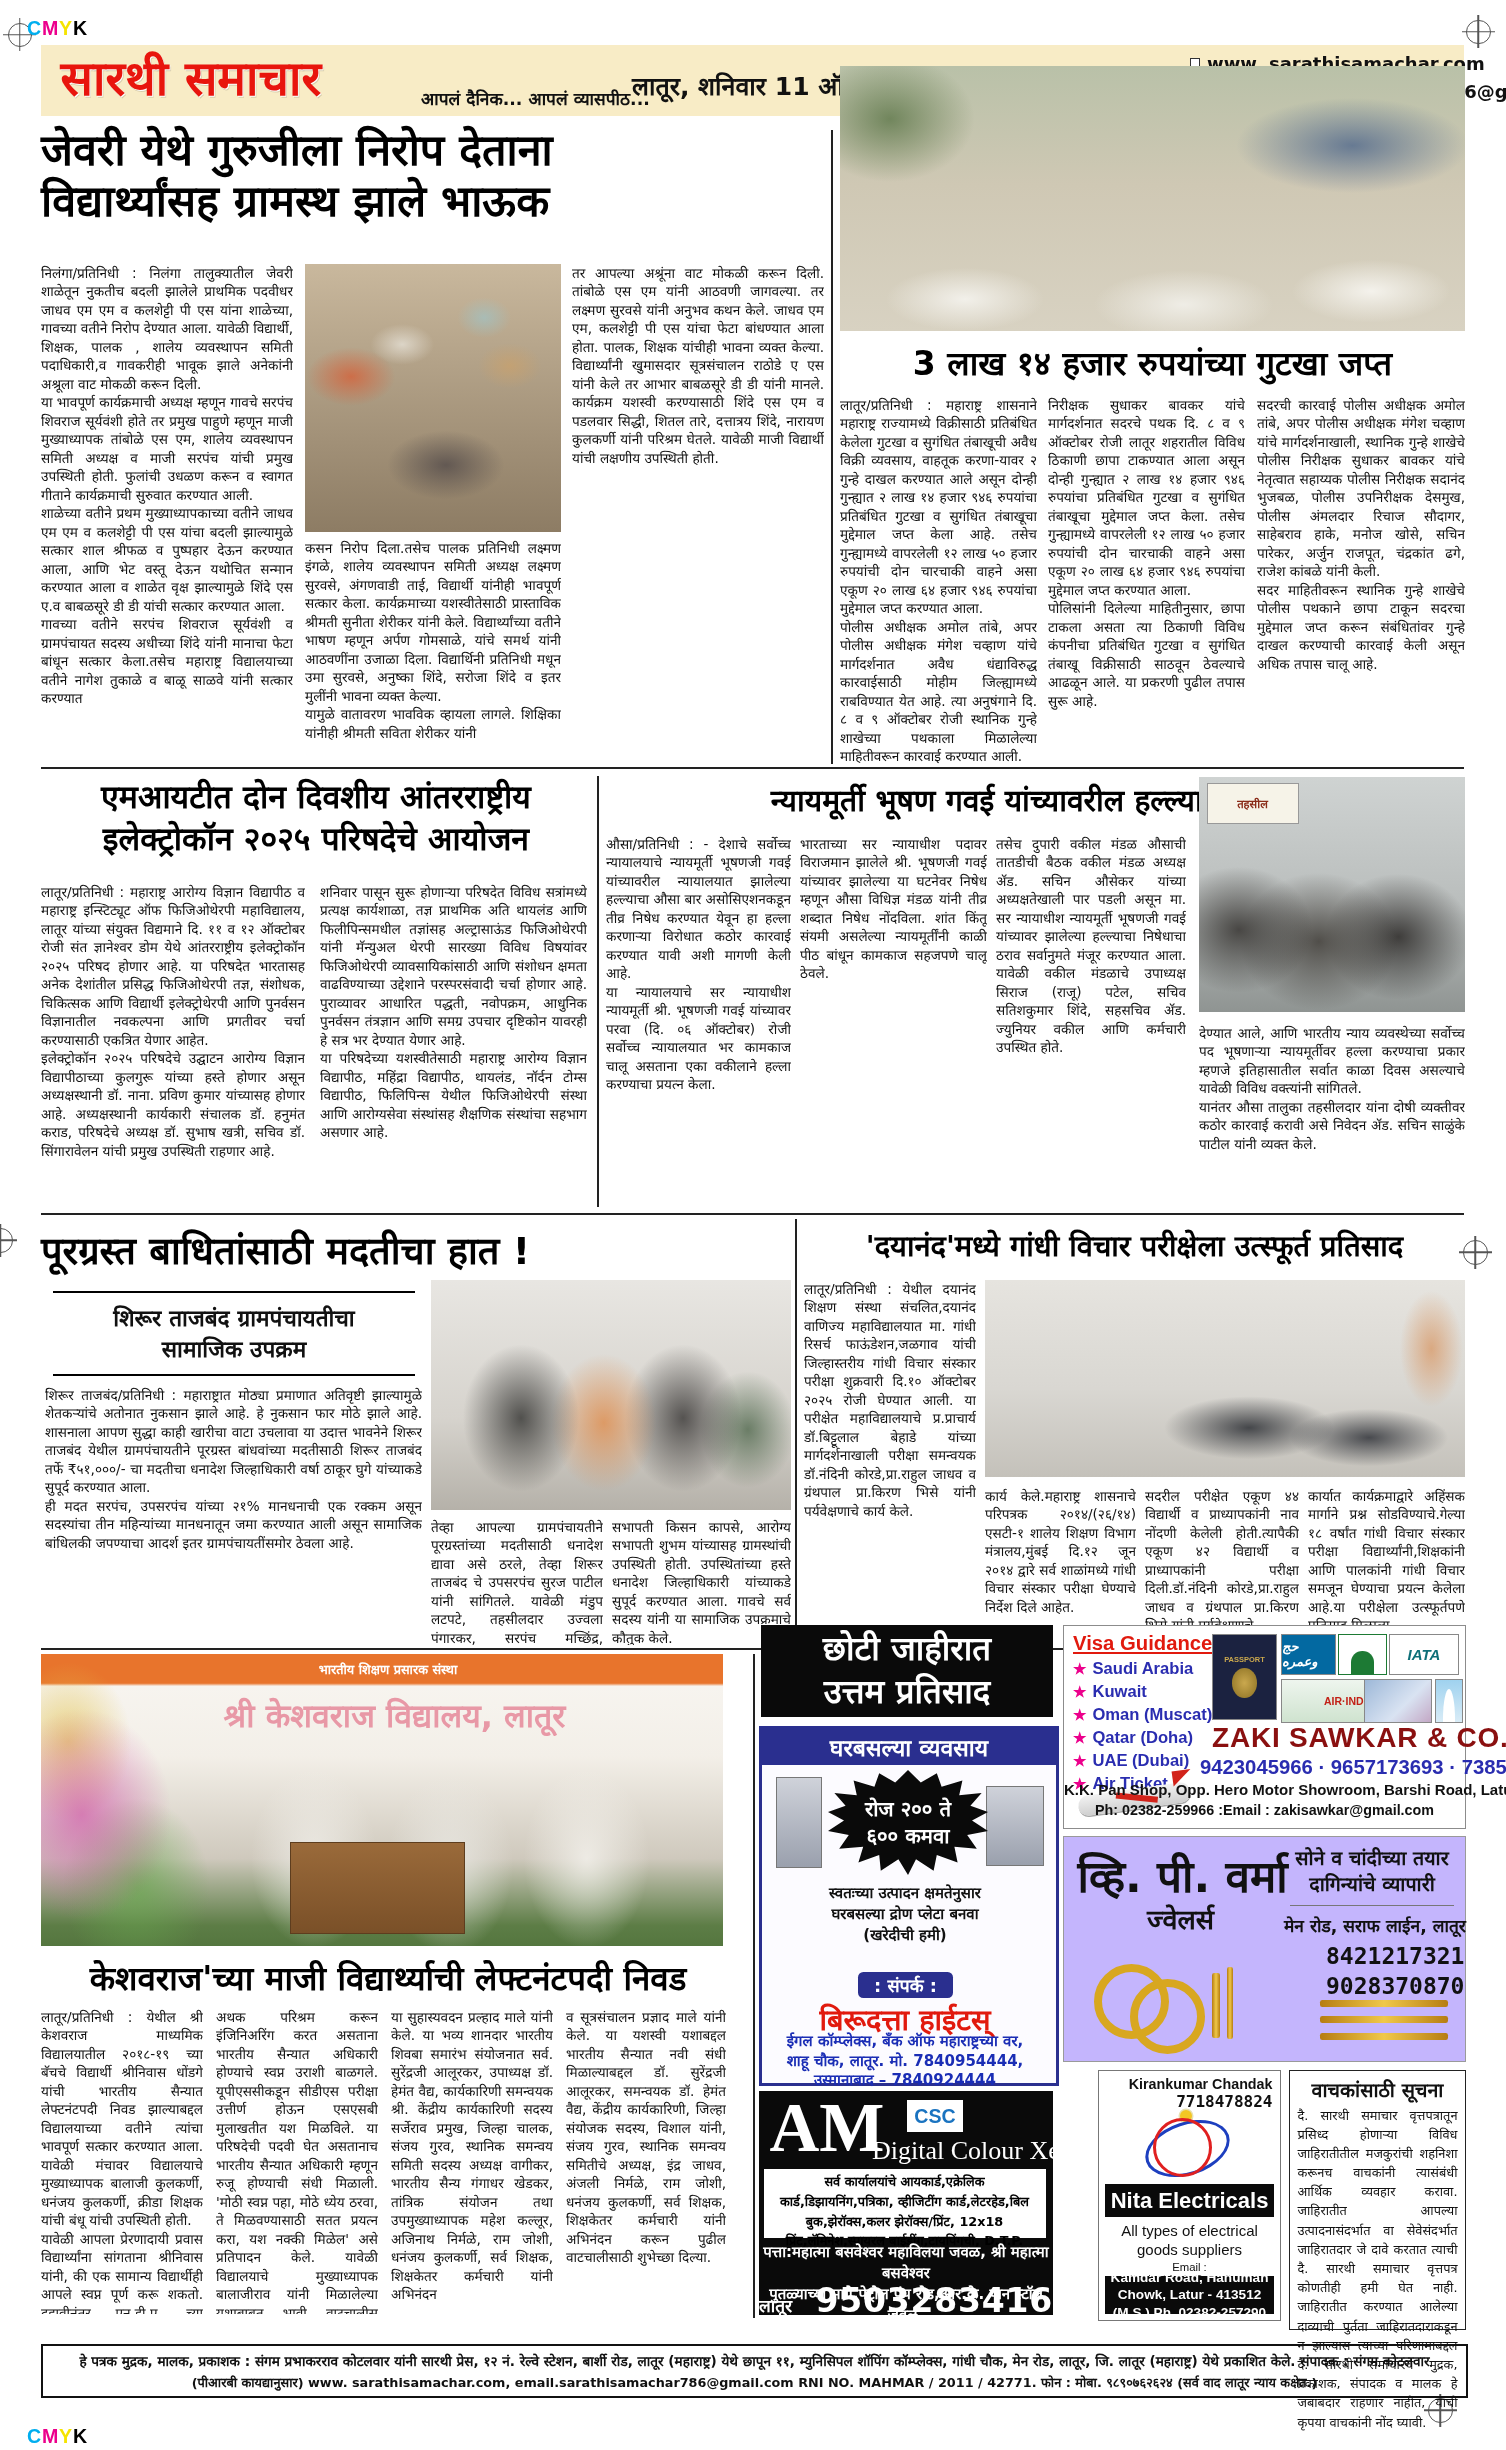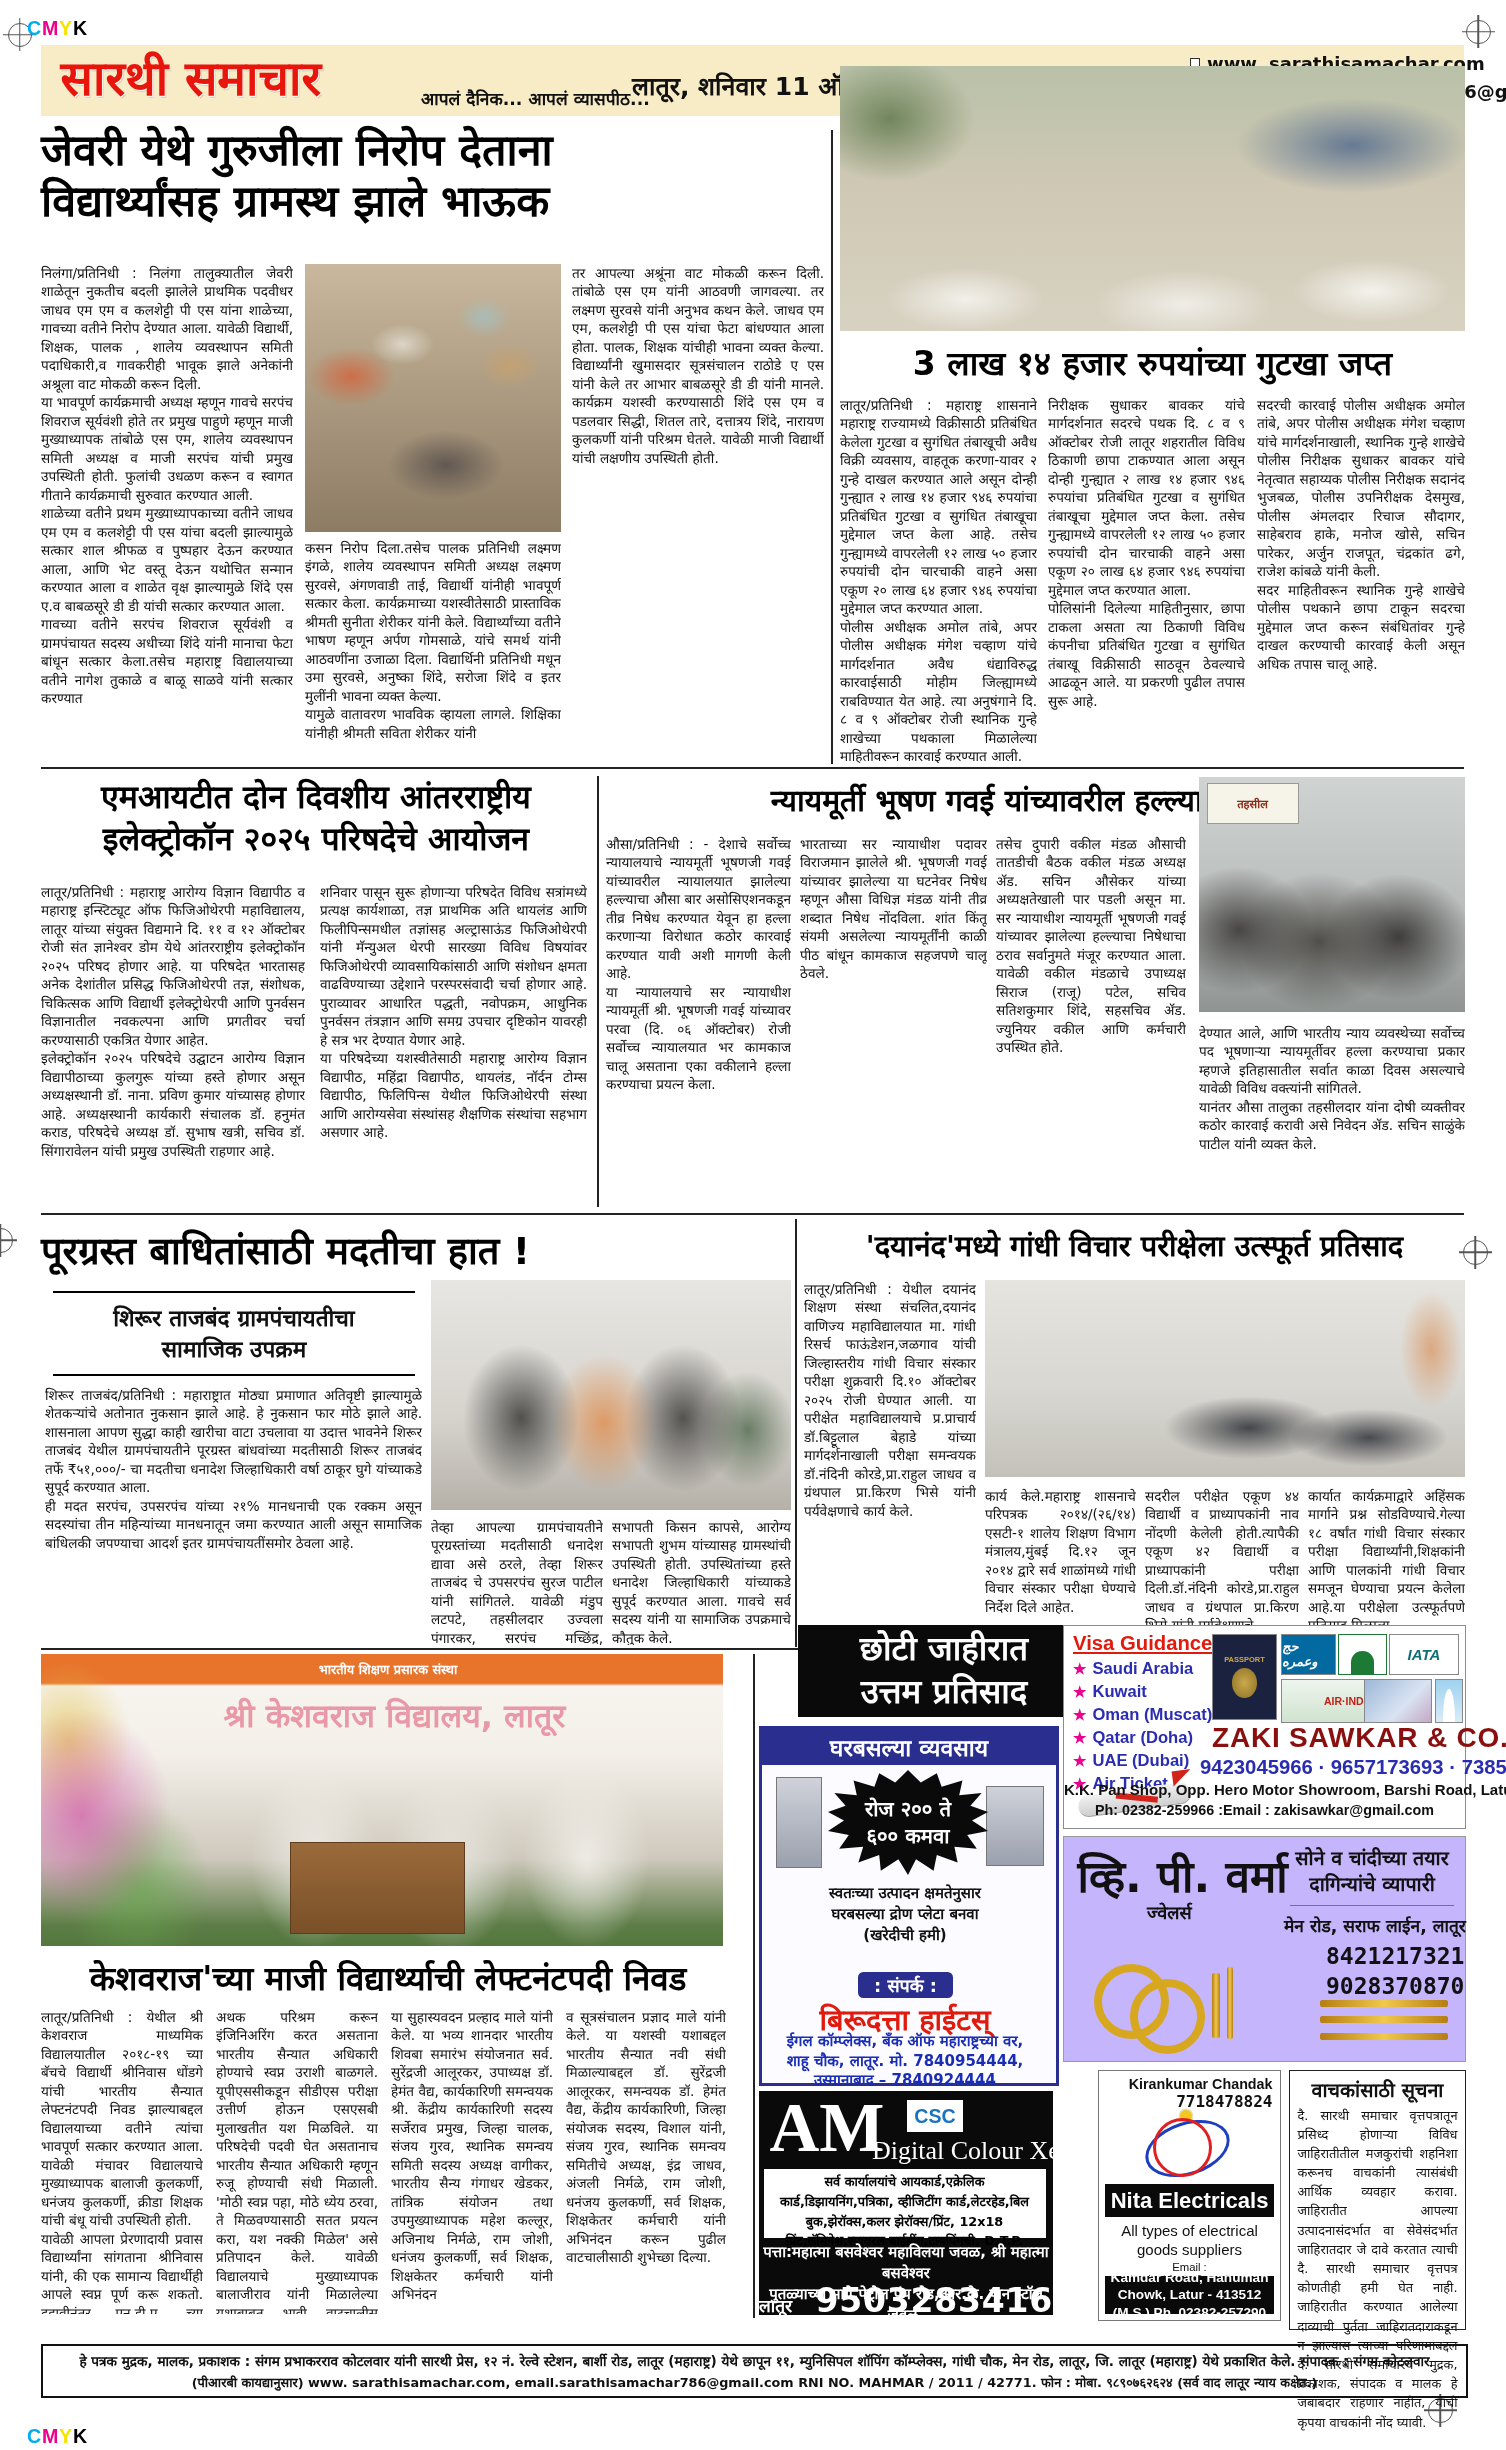--- a/index.html
+++ b/index.html
@@ -66,21 +66,21 @@
       radial-gradient(90px 128px at 40% 70%,#f2f0ebcc,transparent 70%),
       radial-gradient(90px 128px at 60% 72%,#ecebe6cc,transparent 70%),
       radial-gradient(90px 128px at 80% 70%,#f5f3eecc,transparent 70%),
       linear-gradient(180deg,#e8742c 0%,#e8742c 10%,#f7f4ef 11%,#f3efe8 35%,#cfc9bd 70%,#5d7d46 93%,#54763f 100%);}
   .banner-top{color:#fff;font-weight:700;font-size:12.8px;text-align:center;white-space:nowrap;overflow:hidden;}
   .banner-main{color:#e898a6;font-weight:800;font-size:32px;text-align:center;white-space:nowrap;overflow:hidden;}
   .photo-sign{background:#f6f3e8;border:0.8px solid #999;color:#8a2b18;font-weight:700;font-size:11.3px;
               display:flex;align-items:center;justify-content:center;}
   
   .ad-black{background:#0a0a0a;color:#fff;display:flex;align-items:center;justify-content:center;
-            font-weight:800;font-size:33px;text-align:center;white-space:pre-line;line-height:1.3;margin-left:37px;}
+            font-weight:800;font-size:33px;text-align:center;white-space:pre-line;line-height:1.3;}
   .ad-ghar{border:3.8px solid #2a2f8f;background:#fcfbff;}
   .ad-ghar-head{background:#2a2f8f;color:#fff;font-weight:800;font-size:23px;display:flex;align-items:center;justify-content:center;}
   .burst{background:#0a0a0a;color:#fff;font-weight:800;font-size:20.3px;line-height:1.3;text-align:center;
          display:flex;align-items:center;justify-content:center;white-space:pre-line;
          clip-path:polygon(50% 0%,58% 12%,68% 3%,71% 16%,84% 10%,82% 24%,96% 22%,89% 34%,100% 40%,90% 48%,100% 58%,87% 62%,93% 75%,79% 73%,81% 88%,68% 81%,66% 96%,55% 85%,50% 100%,44% 85%,33% 96%,32% 81%,19% 88%,22% 73%,7% 75%,13% 62%,0% 58%,10% 48%,0% 40%,11% 34%,4% 22%,18% 24%,16% 10%,29% 16%,32% 3%,42% 12%);}
   .machine{background:linear-gradient(180deg,#cfd2da,#9aa0ad);border:0.8px solid #777;}
   .ghar-body{font-weight:800;font-size:15px;text-align:center;white-space:pre-line;line-height:1.4;}
   .pill{background:#2a2f8f;color:#fff;font-weight:800;font-size:18px;border-radius:5.3px;
         display:flex;align-items:center;justify-content:center;}
   .ghar-brand{color:#e11a0e;font-weight:800;font-size:29px;text-align:center;}
@@ -89,21 +89,21 @@
   .zaki-head{color:#e11a0e;font-weight:800;font-size:20.3px;text-decoration:underline;}
   .zaki-item{display:flex;gap:6px;align-items:center;color:#2a2db0;font-weight:700;font-size:16.6px;white-space:nowrap;}
   .star{color:#ec008c;font-size:15px;}
   .zaki-co{color:#8a1010;font-weight:800;font-size:28px;letter-spacing:0.8px;white-space:nowrap;}
   .zaki-ph{color:#2a2db0;font-weight:800;font-size:20.3px;white-space:nowrap;}
   .zaki-addr{font-weight:700;font-size:15px;white-space:nowrap;}
   .zaki-contact{font-weight:700;font-size:14.3px;white-space:nowrap;}
   .thumb{border:0.8px solid #888;overflow:hidden;}
   .ad-varma{background:#c4b5fd;border:1.5px solid #9a9a9a;}
   .varma-name{font-weight:800;font-size:44px;white-space:nowrap;}
-  .varma-sub{font-weight:800;font-size:18px;font-family:Liberation Serif, serif;}
+  .varma-sub{font-weight:800;font-size:27px;font-family:Liberation Serif, serif;}
   .varma-desc{font-weight:800;font-size:19.6px;text-align:center;white-space:pre-line;line-height:1.35;border-bottom:1.5px solid #777;padding-bottom:6px;}
   .varma-addr{font-weight:800;font-size:17.3px;text-align:center;white-space:nowrap;}
   .varma-ph{font-family:"DejaVu Sans Mono",monospace;font-weight:700;font-size:23px;white-space:pre-line;line-height:1.3;}
   .goldring{border:8.3px solid #d8a720;border-radius:50%;background:transparent;}
   .goldbar{background:linear-gradient(90deg,#b67d12,#f0c84a,#b67d12);border-radius:2.3px;}
   .ad-nita{background:#fff;border:1.5px solid #777;font-family:"Liberation Sans",sans-serif;}
   .nita-bar{background:#0a0a0a;color:#fff;font-weight:700;font-size:22px;display:flex;align-items:center;justify-content:center;}
   .nita-tag{font-size:15px;font-weight:400;text-align:center;white-space:pre-line;line-height:1.25;}
   .nita-box{background:#0a0a0a;color:#fff;font-size:13.6px;font-weight:700;text-align:center;white-space:pre-line;line-height:1.3;
             display:flex;align-items:center;justify-content:center;}

